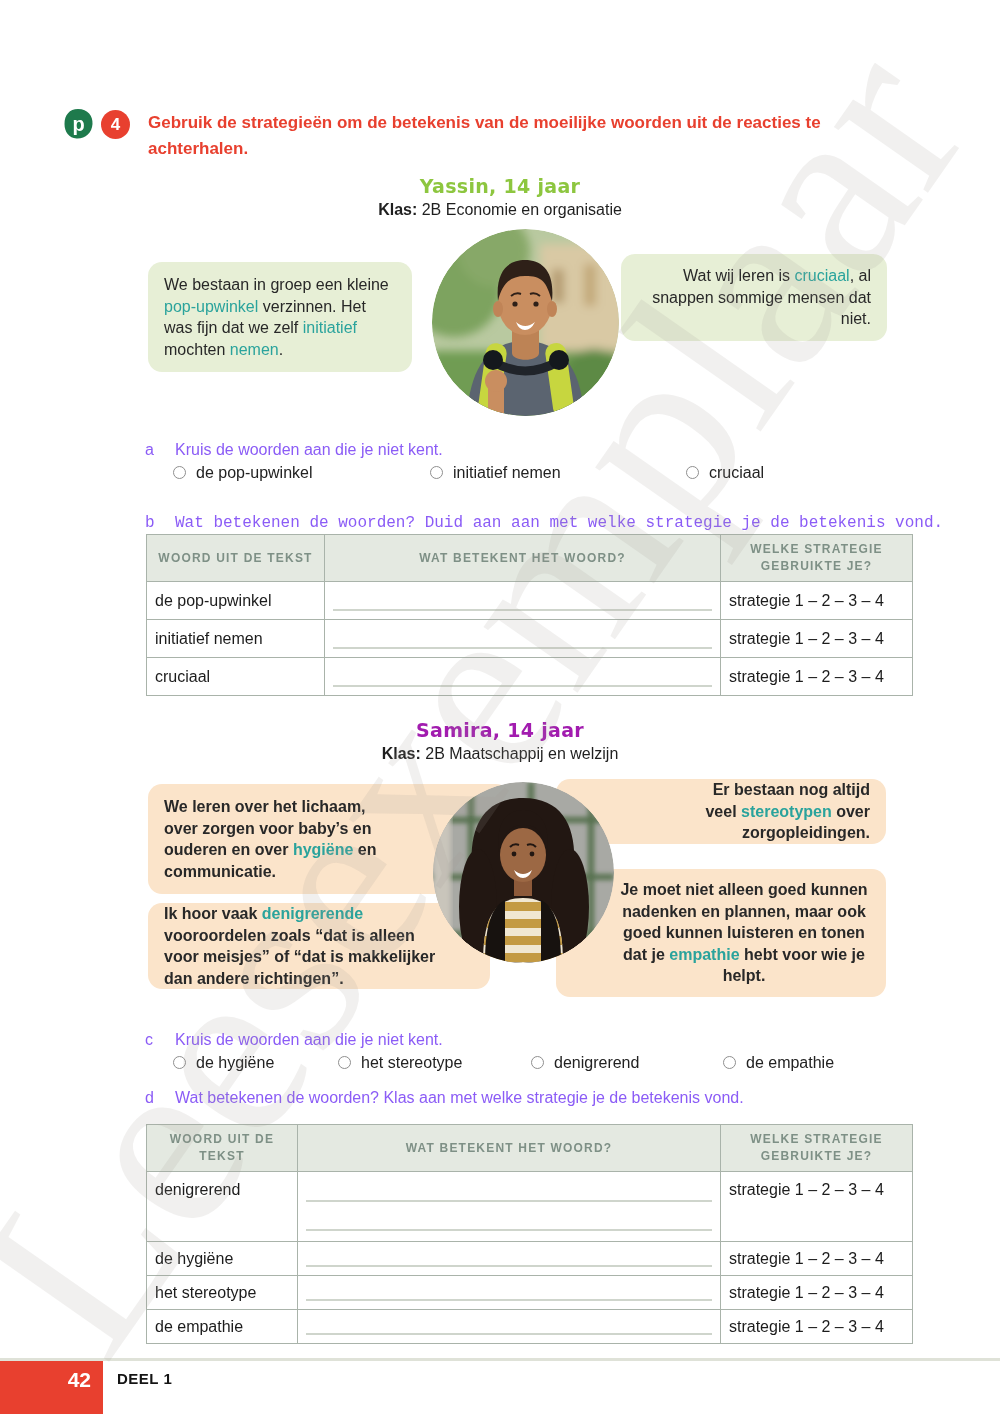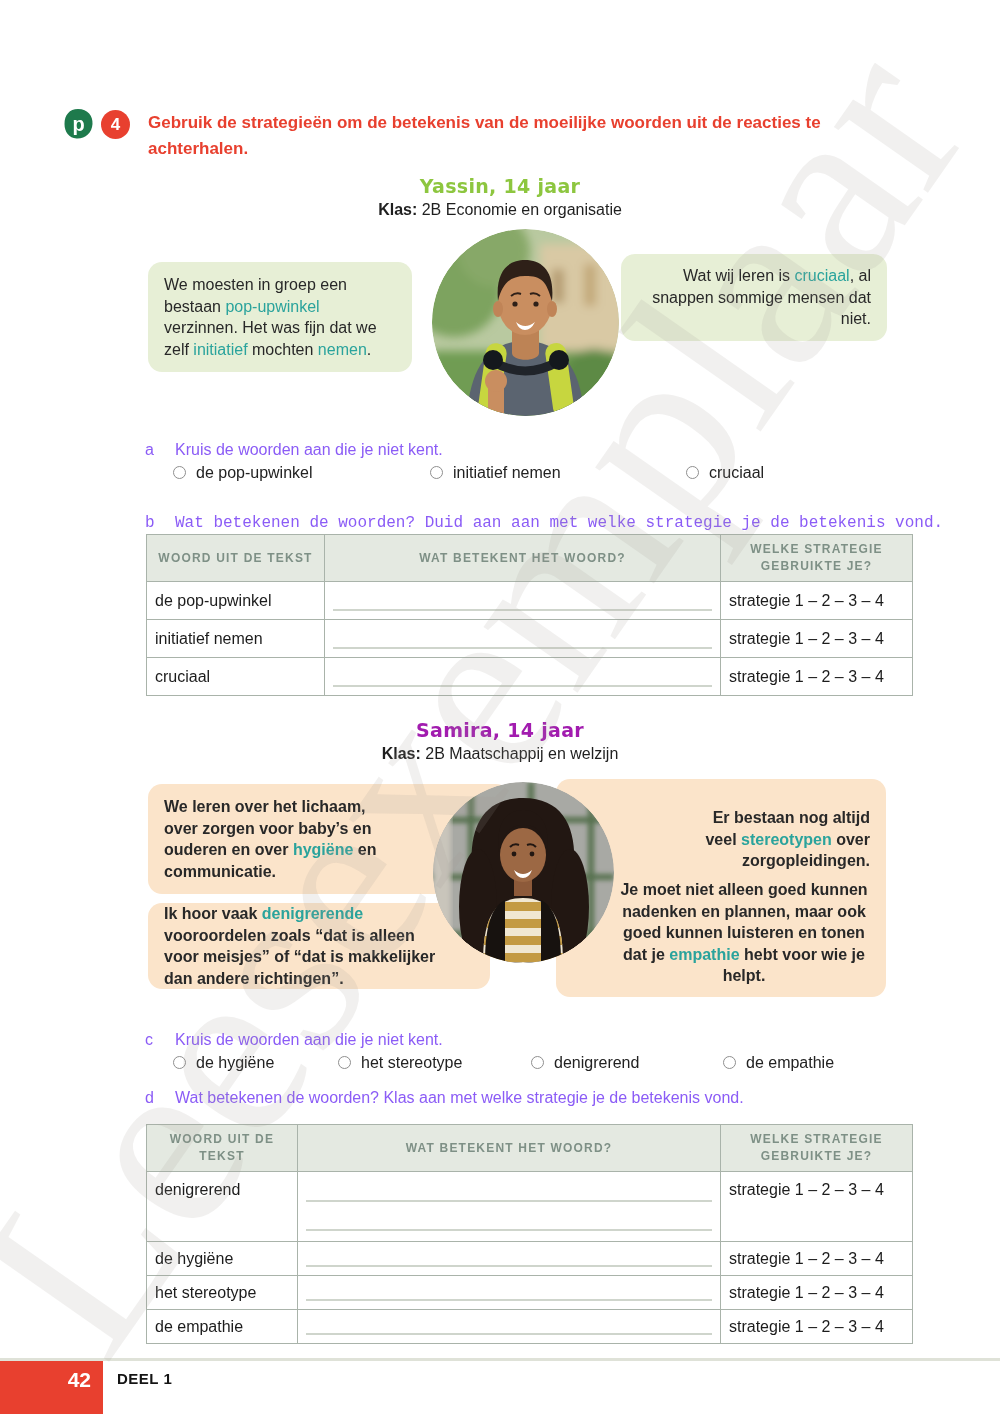--- a/index.html
+++ b/index.html
@@ -67,21 +67,21 @@
       <path d="M15 1 C25 1 30 8 29.5 16 C29 25 22 31 13.5 30.5 C6 30 1.5 24 1.5 16 C1.5 7 6.5 1 15 1 Z" fill="#1e7a4c"></path>
       <text x="15.5" y="23" font-size="20" font-weight="bold" fill="#fff" text-anchor="middle" font-family="Liberation Sans, sans-serif">p</text>
     </svg>
   </div>
   <div class="task-badge layer">4</div>
   <div class="title layer">Gebruik de strategieën om de betekenis van de moeilijke woorden uit de reacties te achterhalen.</div>
 
   <div class="pname green layer" style="top:175px;">Yassin, 14 jaar</div>
   <div class="klas layer" style="top:201px;"><b>Klas:</b> <span>2B Economie en organisatie</span></div>
 
-  <div class="bubble green" style="left:148px;top:262px;width:232px;padding:12px 16px;"><span>We moesten in groep een bestaan </span><span class="hl">pop-upwinkel</span><span> verzinnen. Het was fijn dat we zelf </span><span class="hl">initiatief</span><span> mochten </span><span class="hl">nemen</span><span>.</span></div>
+  <div class="bubble green" style="left:148px;top:262px;width:232px;padding:12px 16px;"><span>We bestaan in groep een kleine </span><span class="hl">pop-upwinkel</span><span> verzinnen. Het was fijn dat we zelf </span><span class="hl">initiatief</span><span> mochten </span><span class="hl">nemen</span><span>.</span></div>
 
   <div class="bubble green" style="left:621px;top:254px;width:234px;padding:11px 16px;text-align:right;"><span>Wat wij leren is </span><span class="hl">cruciaal</span><span>, al snappen sommige mensen dat niet.</span></div>
 
   <div class="photo" style="left:432px;top:229px;width:187px;height:187px;">
     <svg width="187" height="187" viewBox="0 0 187 187">
       <defs>
         <clipPath id="c1">
             <circle cx="93.5" cy="93.5" r="93.5"></circle>
           </clipPath>
         <filter id="blur1">
@@ -165,21 +165,21 @@
   <div class="klas layer" style="top:745px;"><b>Klas:</b> <span>2B Maatschappij en welzijn</span></div>
 
   <div class="bubble orange" style="left:148px;top:784px;width:330px;padding:12px 16px;">
       <div style="width:228px;"><span>We leren over het lichaam, over zorgen voor baby’s en ouderen en over </span><span class="hl">hygiëne</span><span> en communicatie.</span></div>
     </div>
 
   <div class="bubble orange" style="left:148px;top:903px;width:310px;padding:0 16px;">
       <div style="width:278px;"><span>Ik hoor vaak </span><span class="hl">denigrerende</span><span> vooroordelen zoals “dat is alleen voor meisjes” of “dat is makkelijker dan andere richtingen”.</span></div>
     </div>
 
-  <div class="bubble orange" style="left:556px;top:779px;width:298px;padding:28px 16px;text-align:right;">
+  <div class="bubble orange" style="left:556px;top:779px;width:298px;padding:0 16px;text-align:right;">
       <div style="width:178px;margin-left:auto;"><span>Er bestaan nog altijd veel </span><span class="hl">stereotypen</span><span> over zorgopleidingen.</span></div>
     </div>
 
   <div class="bubble orange" style="left:556px;top:869px;width:298px;padding:10px 16px;text-align:center;">
       <div style="width:252px;margin-left:auto;"><span>Je moet niet alleen goed kunnen nadenken en plannen, maar ook goed kunnen luisteren en tonen dat je </span><span class="hl">empathie</span><span> hebt voor wie je helpt.</span></div>
     </div>
 
   <div class="photo" style="left:433px;top:782px;width:181px;height:181px;">
     <svg width="181" height="181" viewBox="0 0 181 181">
       <defs>

